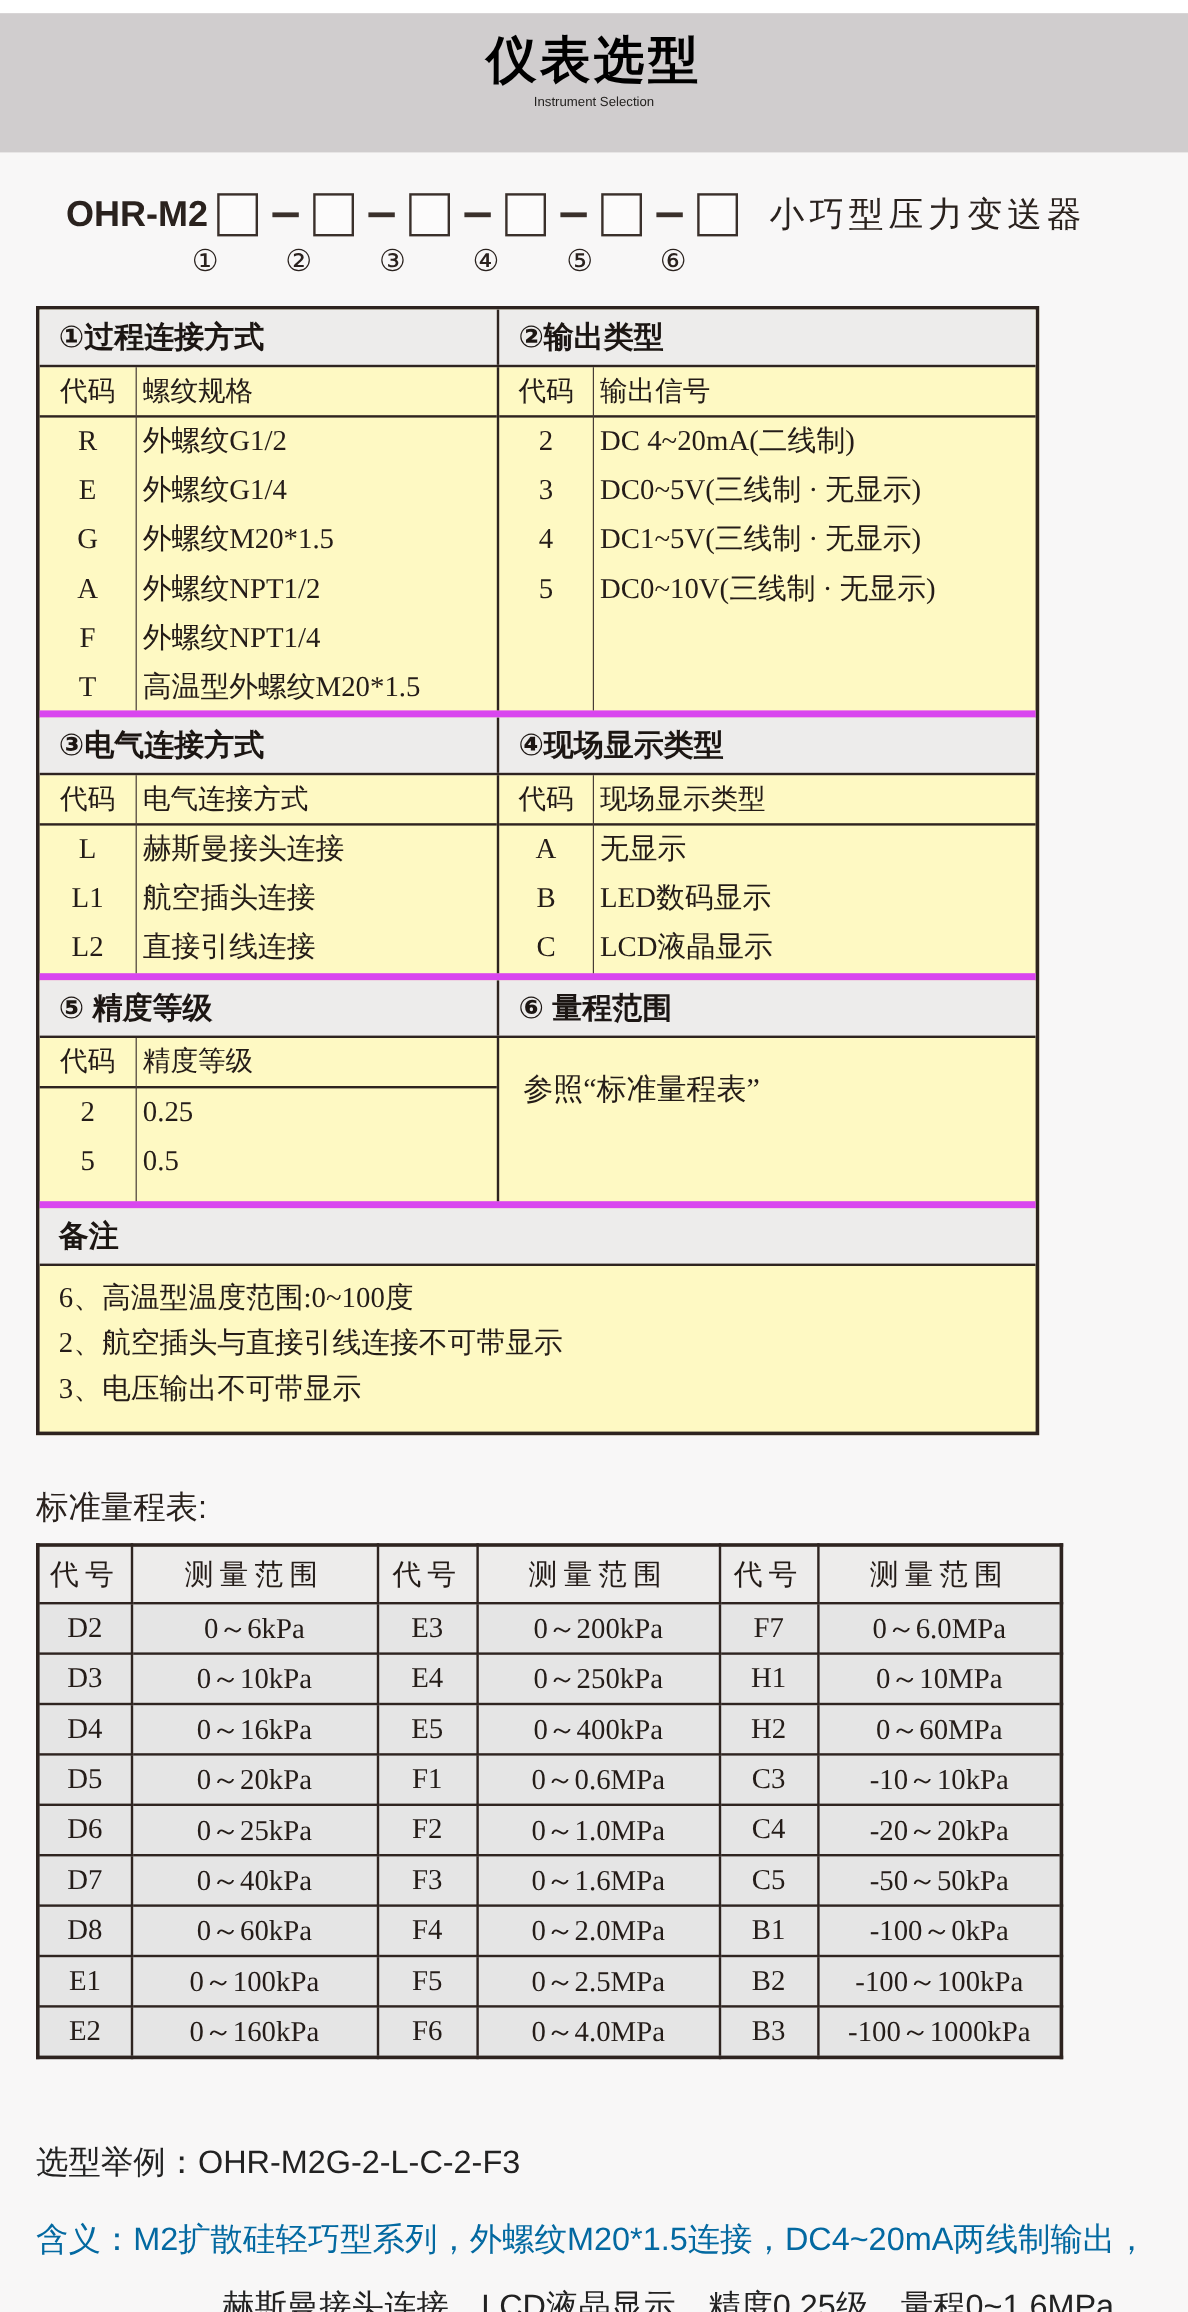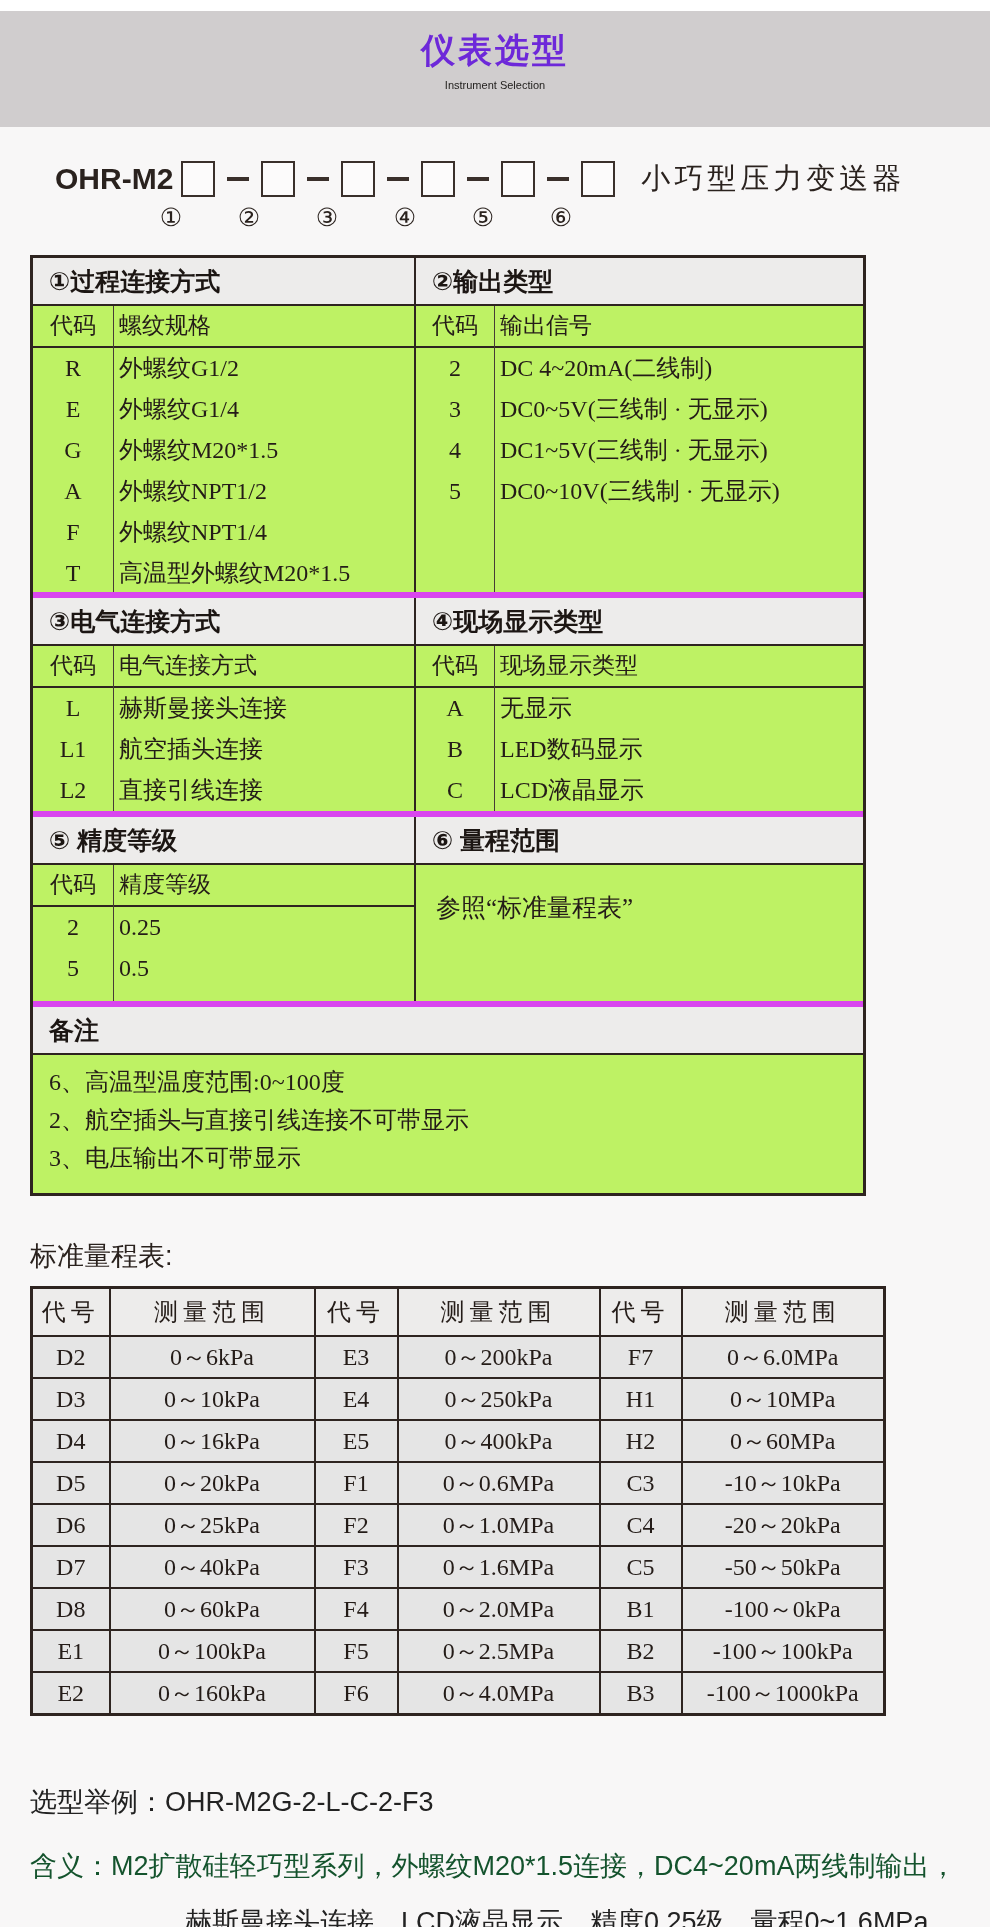--- a/index.html
+++ b/index.html
@@ -6,21 +6,21 @@
   body{
     width:990px;height:1927px;overflow:hidden;
     background:#f8f7f7;
     font-family:"Liberation Sans","DejaVu Sans",sans-serif;
     color:#241c18;
   }
   .top-strip{height:11px;background:#ffffff;}
   
   .banner{height:116px;background:#d0cdce;text-align:center;}
   .banner .title{
-    padding-top:16px;font-size:34px;font-weight:bold;color:#6d28d9;
+    padding-top:16px;font-size:42px;font-weight:bold;color:#000000;
     letter-spacing:3px;line-height:46px;
   }
   .banner .subtitle{font-size:11px;color:#242220;line-height:24px;}
   
   .model-line{
     margin-top:32px;padding-left:55px;display:flex;align-items:center;height:40px;
   }
   .model-prefix{
     font-size:30px;font-weight:bold;letter-spacing:0px;margin-right:8px;color:#2a221e;
   }
@@ -32,21 +32,21 @@
   .model-suffix{font-size:29px;font-weight:500;letter-spacing:4px;margin-left:14px;color:#2a221e;}
   .pos-row{display:flex;padding-left:156px;margin-top:4px;height:32px;}
   .pos-num{
     width:78px;flex:none;text-align:left;font-family:"Liberation Serif","DejaVu Serif",serif;
     font-size:25px;color:#2a221e;
   }
   .pos-num span{display:inline-block;width:30px;text-align:center;}
   
   .sel-table{
     margin:20px 0 0 30px;width:836px;box-sizing:border-box;
-    border:3px solid #2e2420;background:#bef264;
+    border:3px solid #2e2420;background:#fef9c3;
   }
   .sec-hdr{
     display:flex;height:46px;line-height:46px;background:#edeceb;
     border-bottom:2px solid #2e2420;font-size:25px;font-weight:bold;color:#1c1613;
   }
   .sec-hdr .lcell{width:383px;box-sizing:border-box;border-right:2px solid #2e2420;padding-left:16px;flex:none;}
   .sec-hdr .rcell{flex:1;padding-left:16px;}
   .sec-hdr.full{padding-left:16px;}
   .sec-body{display:flex;border-bottom:6px solid #d946ef;
     font-family:"Liberation Serif","DejaVu Serif",serif;}
@@ -74,21 +74,21 @@
   }
   table.range-table th{
     height:46px;background:#edeceb;border:2px solid #2e2420;
     font-size:24px;font-weight:normal;letter-spacing:5px;padding:0;
   }
   table.range-table td{
     height:40px;border:2px solid #2e2420;text-align:center;font-size:24px;padding:0;
   }
   
   .example-line{margin:68px 0 0 30px;font-size:27px;font-weight:500;color:#222;}
-  .meaning-1{margin:28px 0 0 30px;font-size:27px;font-weight:500;color:#14532d;}
+  .meaning-1{margin:28px 0 0 30px;font-size:27px;font-weight:500;color:#0369a1;}
   .meaning-2{margin:20px 0 0 185px;font-size:27px;font-weight:400;color:#222;}
 </style>
 </head>
 <body>
 
 <div class="top-strip"></div>
 
 <div class="banner">
   <div class="title">仪表选型</div>
   <div class="subtitle">Instrument Selection</div>

